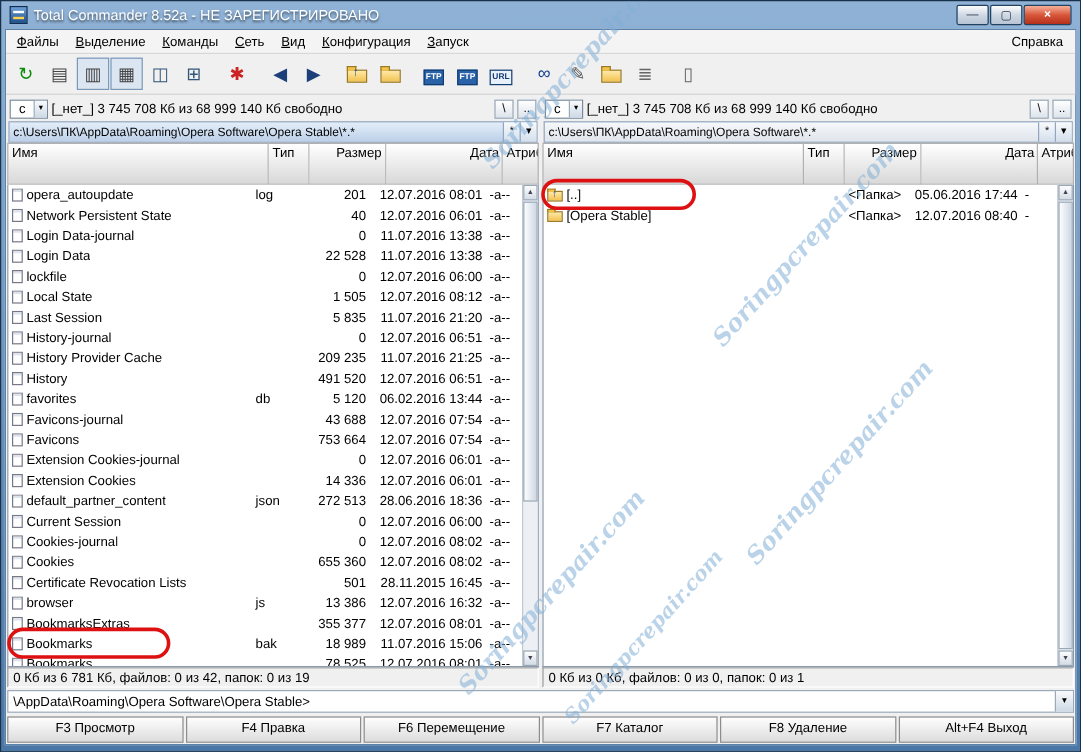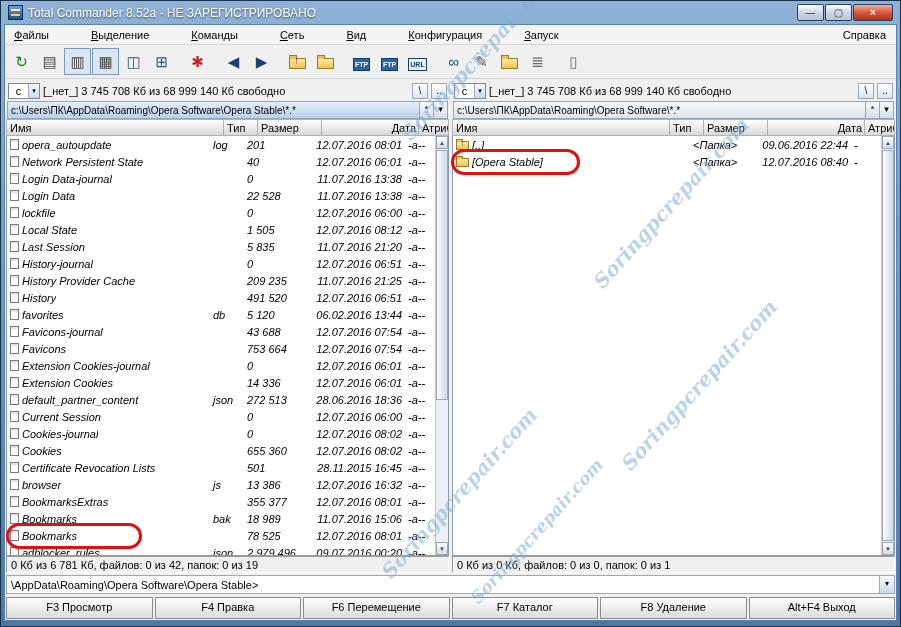--- a/index.html
+++ b/index.html
@@ -14,21 +14,21 @@
   .app-icon::before{content:"";position:absolute;left:2px;top:3px;width:9px;height:2px;background:#fff;}
   .app-icon::after{content:"";position:absolute;left:2px;top:8px;width:9px;height:2px;background:#ffd24a;}
   .title{flex:1;white-space:nowrap;overflow:hidden;text-shadow:0 1px 2px rgba(0,0,0,.6);font-size:12px;}
   .winbtns{display:flex;gap:1px;}
   .wbtn{width:27px;height:17px;border:1px solid #23425f;border-radius:2px;
     background:linear-gradient(#fdfdfd,#cfd8e4 50%,#b8c4d4);color:#2a3a4a;
     display:flex;align-items:center;justify-content:center;font-size:10px;cursor:default;}
   .wbtn.close{width:40px;background:linear-gradient(#f5b09a,#d8573a 50%,#b5301a);color:#fff;font-weight:bold;}
   
   .content{height:597px;background:#f0f0f0;border:1px solid #5a82ab;display:flex;flex-direction:column;}
-  .menubar{height:20px;display:flex;align-items:center;background:#f4f4f4;border-bottom:1px solid #d8d8d8;padding:0 2px;gap:28px;}
+  .menubar{height:20px;display:flex;align-items:center;background:#f4f4f4;border-bottom:1px solid #d8d8d8;padding:0 2px;}
   .mitem{padding:2px 7px;white-space:nowrap;}
   .menu-right{margin-left:auto;padding:2px 8px;}
   .toolbar{height:34px;display:flex;align-items:center;background:#f0f0f0;border-bottom:1px solid #d4d4d4;padding:0 3px;gap:1px;}
   .tbtn{width:27px;height:27px;display:flex;align-items:center;justify-content:center;border:1px solid transparent;font-size:15px;}
   .tbtn.pressed{border:1px solid #7a98b8;background:#dce6f2;}
   .tsep{width:7px;height:27px;display:inline-block;}
   .ic{display:inline-block;}
   .ic-folder,.ic-folder-up{width:17px;height:11px;background:linear-gradient(#ffe9a8,#f2c24e);border:1px solid #9a7a22;position:relative;margin-top:3px;}
   .ic-folder::before,.ic-folder-up::before{content:"";position:absolute;top:-4px;left:-1px;width:6px;height:3px;background:#f2c24e;border:1px solid #9a7a22;border-bottom:none;}
   .ic-folder-up::after{content:"↑";position:absolute;left:4px;top:-4px;font-size:10px;font-weight:bold;color:#16418c;}
@@ -42,29 +42,29 @@
   .drivecombo{width:32px;height:16px;border:1px solid #7a8a9a;background:#fff;display:flex;align-items:center;}
   .drivecombo b{flex:1;text-align:center;font-weight:normal;}
   .drivecombo .dd{width:11px;height:14px;background:linear-gradient(#f8fafc,#cdd9e6);border-left:1px solid #9aaaba;font-size:7px;text-align:center;line-height:14px;}
   .driveinfo{flex:1;white-space:nowrap;overflow:hidden;}
   .drivebtn{width:16px;height:16px;border:1px solid #98a8ba;background:linear-gradient(#ffffff,#dde4ec);text-align:center;line-height:13px;font-size:10px;}
   .pathbar{height:18px;display:flex;align-items:center;border:1px solid #92a6c0;margin:0 1px;}
   .pathbar.active{background:linear-gradient(#e4eefa,#bcd0e8);}
   .pathbar.inactive{background:linear-gradient(#f6f8fa,#dfe5ec);}
   .pathtext{flex:1;padding-left:3px;white-space:nowrap;overflow:hidden;font-size:10px;}
   .pathbtn{width:14px;height:16px;border-left:1px solid #92a6c0;text-align:center;line-height:15px;font-size:9px;background:linear-gradient(#f8fafc,#d4dfec);}
-  .cols{height:17px;display:flex;}
+  .cols{height:35px;display:flex;}
   .hcell{background:linear-gradient(#ffffff,#d8d8d8);border:1px solid #b0b0b0;border-left:none;white-space:nowrap;overflow:hidden;padding:1px 3px;line-height:14px;}
   .hcell:first-child{border-left:1px solid #b0b0b0;}
   .c-name{flex:1;min-width:0;}
   .c-type{width:34px;}
-  .c-size{width:64px;text-align:left;padding-right:3px;}
+  .c-size{width:64px;text-align:right;padding-right:3px;}
   .c-date{width:97px;text-align:right;padding-right:2px;}
   .c-attr{width:30px;text-align:left;}
-  .listwrap{flex:1;position:relative;border:1px solid #8a9aac;border-top:none;background:#fff;min-height:0;font-style:italic;}
+  .listwrap{flex:1;position:relative;border:1px solid #8a9aac;border-top:none;background:#fff;min-height:0;}
   .list{position:absolute;left:0;top:0;bottom:0;right:13px;overflow:hidden;}
   .row{height:17px;display:flex;align-items:center;white-space:nowrap;}
   .cell{white-space:nowrap;overflow:hidden;padding:0 3px;}
   .cell.c-name{display:flex;align-items:center;gap:3px;padding-left:3px;}
   .fname{overflow:hidden;white-space:nowrap;}
   .fi{flex:0 0 auto;display:inline-block;}
   .fi-page{width:9px;height:11px;background:#fff;border:1px solid #778;box-shadow:inset 0 2px 0 #dde4ee;}
   .fi-folder,.fi-up{width:13px;height:9px;background:linear-gradient(#ffe9a8,#f2c24e);border:1px solid #9a7a22;position:relative;margin-top:2px;}
   .fi-folder::before,.fi-up::before{content:"";position:absolute;top:-3px;left:-1px;width:5px;height:2px;background:#f2c24e;border:1px solid #9a7a22;border-bottom:none;}
   .fi-up::after{content:"↑";position:absolute;left:3px;top:-4px;font-size:9px;font-weight:bold;color:#16418c;}
@@ -495,21 +495,21 @@
           </div>
         <div class="listwrap">
           <div class="list" id="rlist">
               <div class="row">
                 <span class="cell c-name">
                   <span class="fi fi-up"></span>
                   <span class="fname">[..]</span>
                 </span>
                 <span class="cell c-type"></span>
                 <span class="cell c-size">&lt;Папка&gt;</span>
-                <span class="cell c-date">09.06.2016 22:44</span>
+                <span class="cell c-date">05.06.2016 17:44</span>
                 <span class="cell c-attr">-</span>
               </div>
               <div class="row">
                 <span class="cell c-name">
                   <span class="fi fi-folder"></span>
                   <span class="fname">[Opera Stable]</span>
                 </span>
                 <span class="cell c-type"></span>
                 <span class="cell c-size">&lt;Папка&gt;</span>
                 <span class="cell c-date">12.07.2016 08:40</span>

